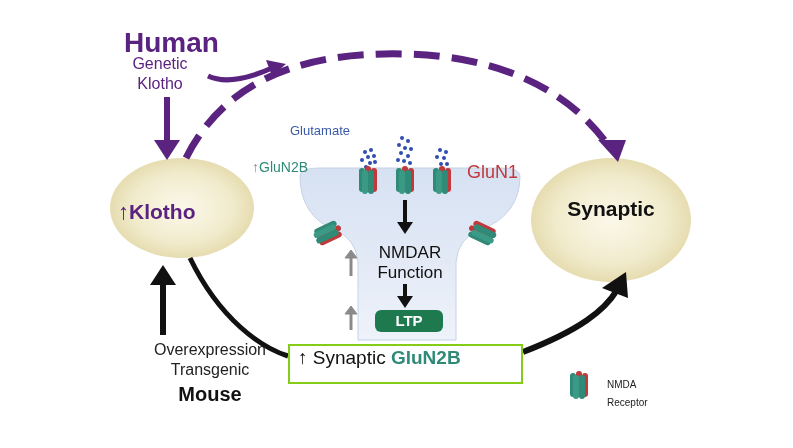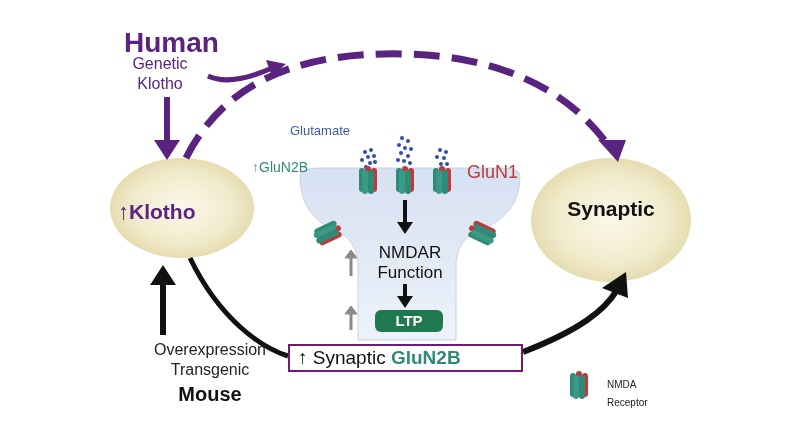--- a/index.html
+++ b/index.html
@@ -10,21 +10,21 @@
     .genetic { left: 124px; top: 54px; font-size: 16px; color: #5b2380; text-align: center; line-height: 20px; width: 72px; }
     .klotho { left: 118px; top: 201px; font-size: 21px; font-weight: bold; color: #5b2380; }
     .klotho .arr { color: #5b2380; font-size: 22px; }
     .enh { left: 536px; top: 196px; font-size: 21px; font-weight: bold; color: #111; text-align: center; width: 150px; line-height: 25px; }
     .glutamate { left: 290px; top: 124px; font-size: 13px; color: #3b5ba8; }
     .glun2b { left: 252px; top: 160px; font-size: 14px; color: #2f8a78; }
     .glun2b .up { color: #888; }
     .glun1 { left: 467px; top: 163px; font-size: 18px; color: #c0393b; }
     .nmdar { left: 365px; top: 243px; font-size: 17px; color: #111; text-align: center; line-height: 20px; width: 90px; }
     .ltp { left: 375px; top: 310px; width: 68px; height: 22px; background: #1e7a4e; color: #fff; font-weight: bold; font-size: 15px; text-align: center; line-height: 22px; border-radius: 6px; }
-    .synaptic { left: 288px; top: 344px; width: 235px; height: 28px; border: 2px solid #701a75; background: #fff; box-sizing: border-box; font-size: 19px; color: #111; line-height: 24px; padding-left: 8px; }
+    .synaptic { left: 288px; top: 344px; width: 235px; height: 40px; border: 2px solid #84cc16; background: #fff; box-sizing: border-box; font-size: 19px; color: #111; line-height: 24px; padding-left: 8px; }
     .synaptic .g { color: #2f8a78; font-weight: bold; }
     .transgenic { left: 135px; top: 340px; font-size: 16px; color: #222; text-align: center; line-height: 20px; width: 150px; }
     .mouse { left: 135px; top: 384px; font-size: 20px; font-weight: bold; color: #111; text-align: center; width: 150px; }
     .legend { left: 607px; top: 376px; font-size: 10px; color: #222; line-height: 18px; text-align: left; }
   </style>
 </head>
 <body>
 
 <svg width="793" height="448" viewBox="0 0 793 448">
   <defs>

